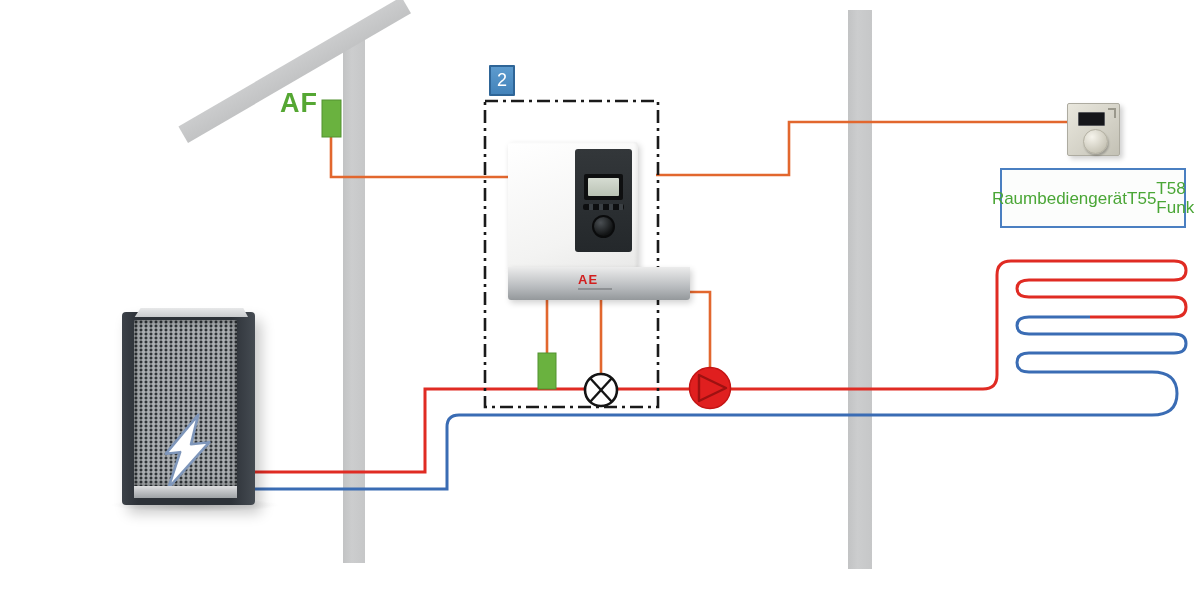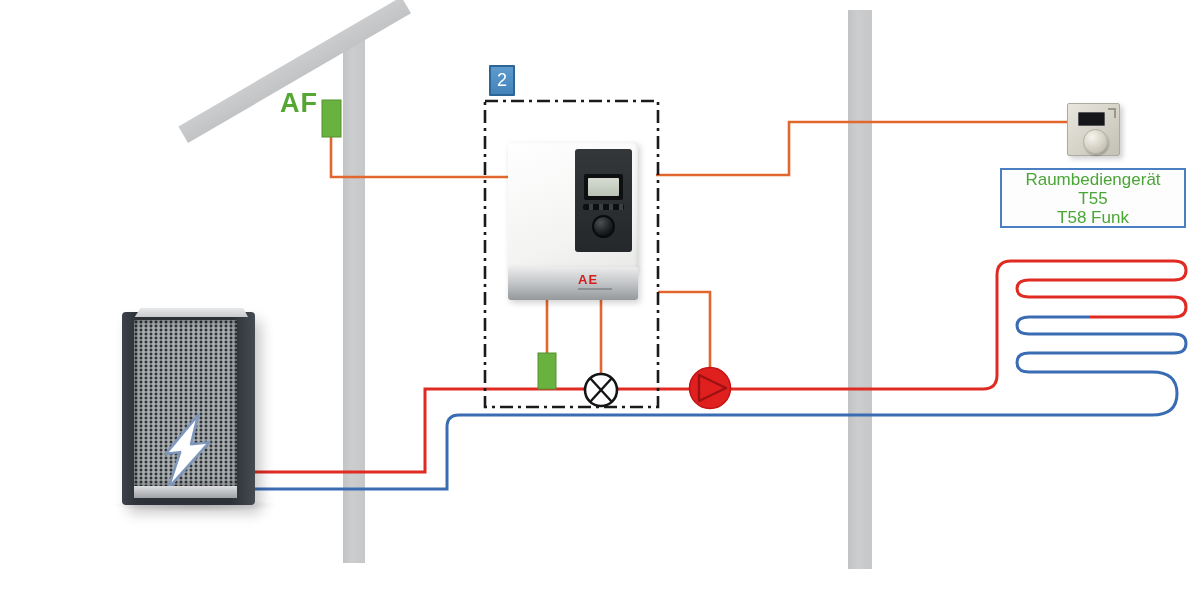--- a/index.html
+++ b/index.html
@@ -35,44 +35,44 @@
               background:linear-gradient(180deg,#33373a,#24282b);border-radius:3px;}
   #controller .display{position:absolute;left:9px;top:25px;width:39px;height:26px;
               background:#0e0f10;border-radius:2px;}
   #controller .screen{position:absolute;left:4px;top:4px;width:31px;height:18px;
               background:linear-gradient(180deg,#d6dcd2,#b9c2b4);border-radius:1px;}
   #controller .btnrow{position:absolute;left:8px;top:55px;width:41px;height:6px;
               background:repeating-linear-gradient(90deg,#0d0e0f 0 6px,#3a3f43 6px 10px);border-radius:2px;}
   #controller .knob{position:absolute;left:17px;top:66px;width:23px;height:23px;border-radius:50%;
               background:radial-gradient(circle at 35% 30%,#4a4f53,#121415 70%);
               border:2px solid #0a0b0c;box-sizing:border-box;}
-  #controller .base{position:absolute;left:0;bottom:-31px;width:130px;height:33px;
+  #controller .base{position:absolute;left:0;bottom:-31px;width:142px;height:33px;
               background:linear-gradient(180deg,#ececec,#b9bcbf 60%,#94989b);
-              border-radius:0 0 3px 3px;box-shadow:2px 3px 6px rgba(0,0,0,.18);}
+              border-radius:0 0 3px 3px;box-shadow:2px 3px 6px rgba(0,0,0,.18);padding-left:40px;}
   #controller .logo{position:absolute;left:70px;top:7px;color:#d21e1e;font-weight:bold;
               font-size:13px;letter-spacing:1px;line-height:12px;}
   #controller .logo-sub{position:absolute;left:70px;top:21px;width:34px;height:2px;background:#8d9093;}
 
   
   #thermostat{position:absolute;left:1067px;top:103px;width:51px;height:51px;z-index:5;
               background:linear-gradient(135deg,#e9e7dd,#d3d1c6 60%,#c3c1b5);
               border:1px solid #adaba0;border-radius:2px;
               box-shadow:3px 3px 5px rgba(0,0,0,.18);}
   #thermostat .t-display{position:absolute;left:10px;top:8px;width:25px;height:12px;
               background:#15161a;border:1px solid #55565a;border-radius:1px;}
   #thermostat .t-knob{position:absolute;left:15px;top:25px;width:23px;height:23px;border-radius:50%;
               background:radial-gradient(circle at 35% 30%,#f6f4ec,#c7c4b6 75%);
               border:1px solid #b3b0a2;box-shadow:1px 2px 2px rgba(0,0,0,.22);}
   #thermostat .t-marks{position:absolute;right:3px;top:4px;width:6px;height:8px;
               border-top:2px solid #9a988c;border-right:2px solid #9a988c;}
 
   
   #room-box{position:absolute;left:1000px;top:168px;width:186px;height:60px;z-index:5;
             background:#fcfdfc;border:2px solid #4a7fc1;box-sizing:border-box;
-            display:flex;flex-direction:column;align-items:center;justify-content:center;
+            display:flex;align-items:center;justify-content:center;
             color:#4aa636;font-size:17px;line-height:19px;}
 
   
   #heat-pump{position:absolute;left:122px;top:312px;width:133px;height:193px;z-index:5;
              background:linear-gradient(90deg,#3c4148,#2d3238 12%,#2d3238 82%,#454b52);
              border-radius:4px;box-shadow:6px 8px 14px rgba(0,0,0,.22);}
   #heat-pump .top-face{position:absolute;left:8px;top:-4px;width:118px;height:9px;
              background:linear-gradient(180deg,#e7e8e9,#c9cbcd);
              clip-path:polygon(4% 100%,9% 0,96% 0,100% 100%);}
   #heat-pump .mesh{position:absolute;left:12px;top:8px;width:103px;height:166px;border-radius:2px;

